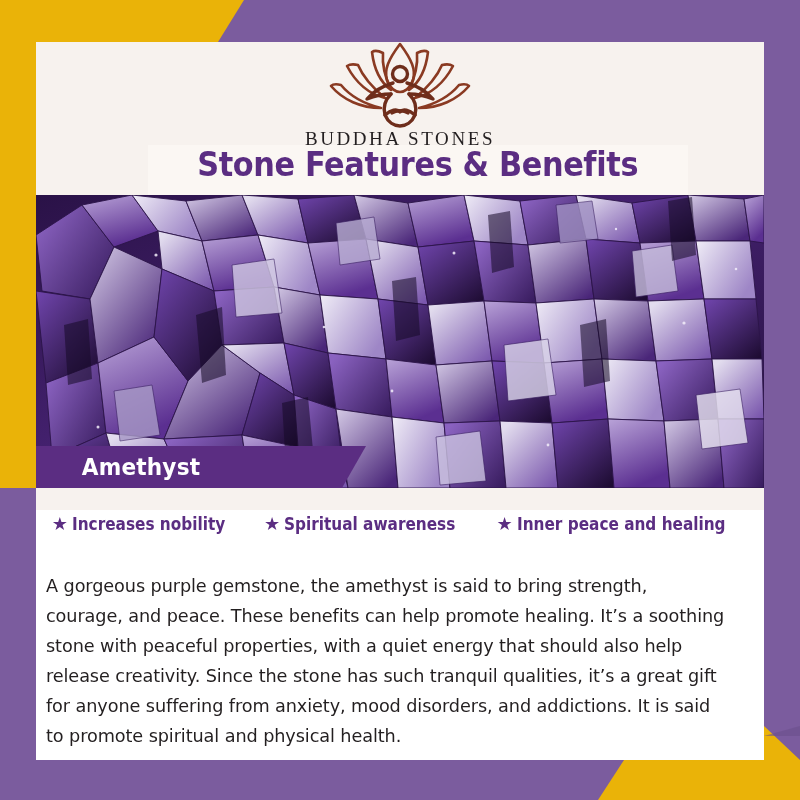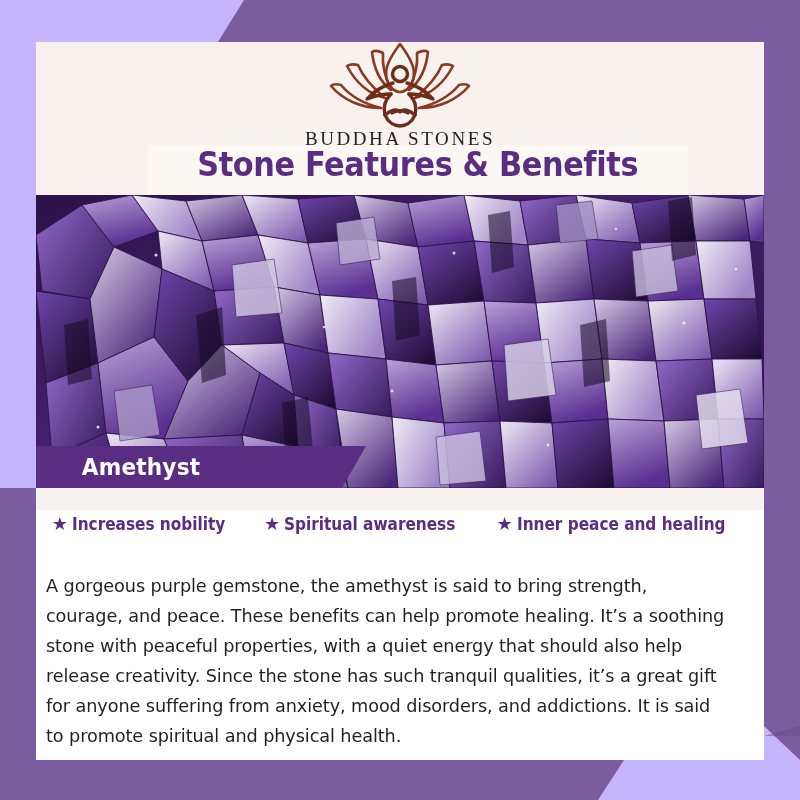--- a/index.html
+++ b/index.html
@@ -12,21 +12,21 @@
     height: 800px;
     overflow: hidden;
     font-family: "Liberation Sans", sans-serif;
     background: #f7f2ee;
   }
 
   #card {
     position: relative;
     width: 800px;
     height: 800px;
-    background: #c4b5fd;
+    background: #eab308;
     overflow: hidden;
   }
 
   
   .band {
     position: absolute;
     background: #7b5c9e;
   }
   
   #band-top {

